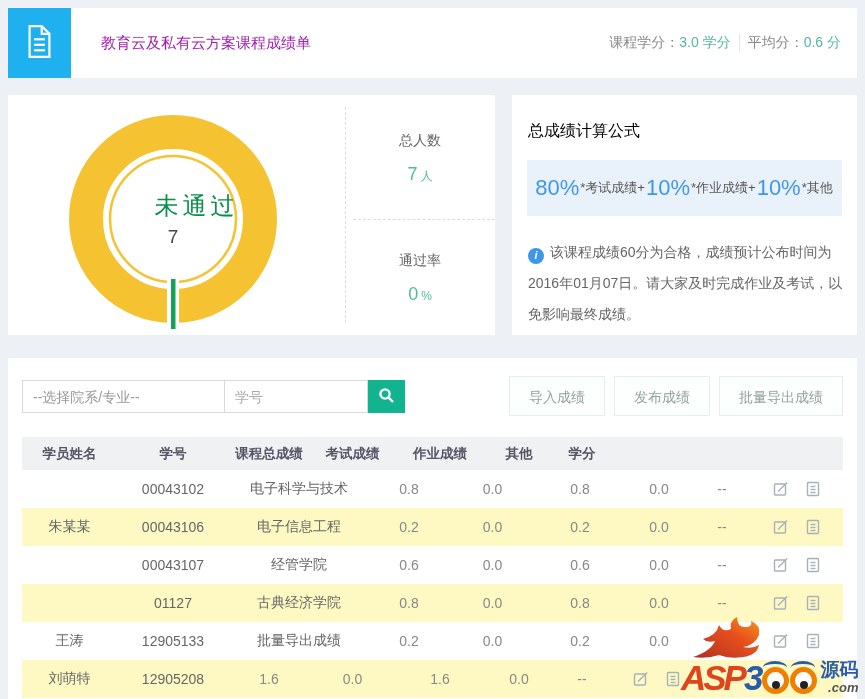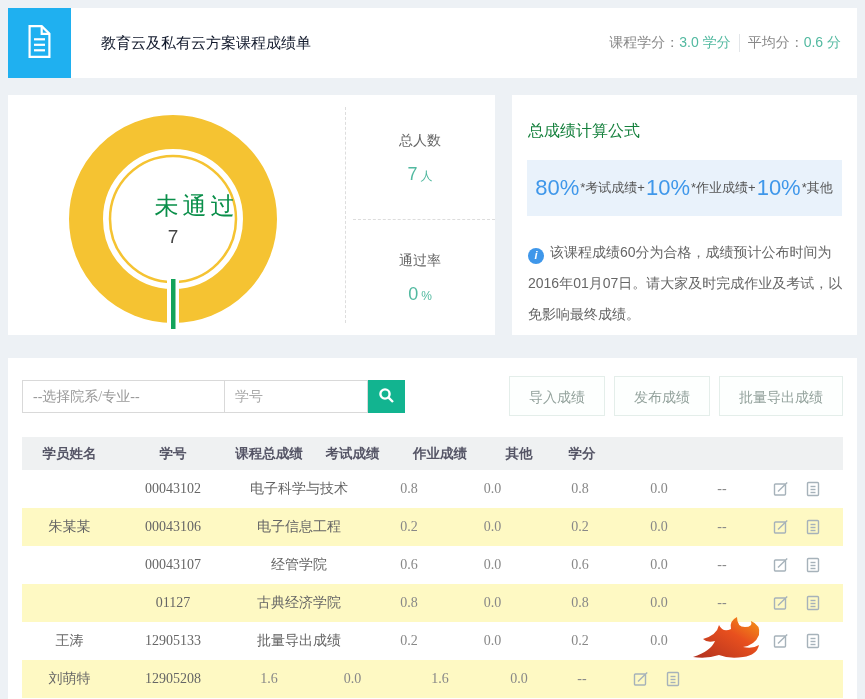--- a/index.html
+++ b/index.html
@@ -14,21 +14,21 @@
   .card { position:absolute; background:#fff; }
 
   
   #header-card { left:8px; top:8px; width:849px; height:70px; }
   .doc-badge {
     position:absolute; left:0; top:0; width:63px; height:70px;
     background:var(--accent-blue); display:flex; align-items:center; justify-content:center;
   }
   .page-title {
     position:absolute; left:93px; top:0; height:70px; line-height:70px;
-    font-size:15px; color:#0f172a;
+    font-size:15px; color:#a21caf;
   }
   .header-metrics {
     position:absolute; right:16px; top:0; height:70px;
     display:flex; align-items:center; gap:8px; font-size:14px; color:#888;
   }
   .metric-value { color:var(--accent-green); }
   .metric-sep { width:1px; height:18px; background:#e3e6e9; }
 
   
   #summary-card { left:8px; top:95px; width:487px; height:240px; }
@@ -50,37 +50,37 @@
   }
   .stats-top { top:6px; }
   .stats-bottom { top:126px; }
   .stats-divider { position:absolute; left:8px; right:0; top:124px; border-top:1px dashed #ddd; }
   .stats-label { font-size:14px; color:#666; }
   .stats-value { font-size:18px; color:var(--accent-green); }
   .stats-unit { font-size:12px; color:var(--accent-green); margin-left:3px; }
 
   
   #formula-card { left:512px; top:95px; width:345px; height:240px; }
-  .formula-title { position:absolute; left:16px; top:26px; font-size:16px; color:#15803d; }
+  .formula-title { position:absolute; left:16px; top:26px; font-size:16px; color:#000000; }
   .formula-box {
     position:absolute; left:15px; top:65px; width:315px; height:56px;
     background:#e9f2fb; display:flex; align-items:center; justify-content:center;
   }
   .formula-pct { font-size:22px; color:var(--formula-blue); }
   .formula-lbl { font-size:13px; color:#555; margin:0 1px; }
   .notice { position:absolute; left:16px; top:142px; width:320px; font-size:14px; color:#666; line-height:31px; }
   .info-icon {
     display:inline-flex; width:16px; height:16px; border-radius:50%;
     background:var(--formula-blue); color:#fff; font-size:11px; font-weight:bold;
     align-items:center; justify-content:center; margin-right:6px; vertical-align:-2px;
     font-style:italic;
   }
 
   
-  #table-card { left:8px; top:358px; width:849px; height:341px; overflow:hidden;font-family:Liberation Serif, serif; }
+  #table-card { left:8px; top:358px; width:849px; height:341px; overflow:hidden; }
   .dept-select {
     position:absolute; left:14px; top:22px; width:203px; height:33px;
     border:1px solid #d9d9d9; background:#fff; color:#999; font-size:14px;
     padding:0 10px; appearance:none; -webkit-appearance:none; border-radius:0;
     font-family:inherit;
   }
   .sid-input {
     position:absolute; left:216px; top:22px; width:144px; height:33px;
     border:1px solid #d9d9d9; background:#fff; color:#666; font-size:14px;
     padding:0 10px; border-radius:0; font-family:inherit;
@@ -401,13 +401,23 @@
       <defs>
         <linearGradient id="fg" x1="0" y1="1" x2="1" y2="0">
           <stop offset="0" stop-color="#b03020"></stop>
           <stop offset="0.6" stop-color="#e8501e"></stop>
           <stop offset="1" stop-color="#f59a16"></stop>
         </linearGradient>
       </defs>
       <path fill="url(#fg)" d="M4 42 Q22 36 26 26 Q18 28 14 24 Q28 20 30 10 Q34 18 42 14 Q40 6 48 2 Q48 12 56 12 Q64 12 62 6 Q72 10 70 20 Q66 30 54 32 Q64 34 70 30 Q68 40 54 42 Q40 44 30 40 Q18 44 4 42 Z"></path>
     </svg>
   </span>
+  <div class="wm-text">
+    <span class="wm-asp">ASP</span>
+    <span class="wm-3">3</span>
+    <span class="wm-o"></span>
+    <span class="wm-o"></span>
+    <span class="wm-right">
+      <span class="wm-yuanma">源码</span>
+      <span class="wm-com">.com</span>
+    </span>
+  </div>
 </div>
 
 </body></html>

